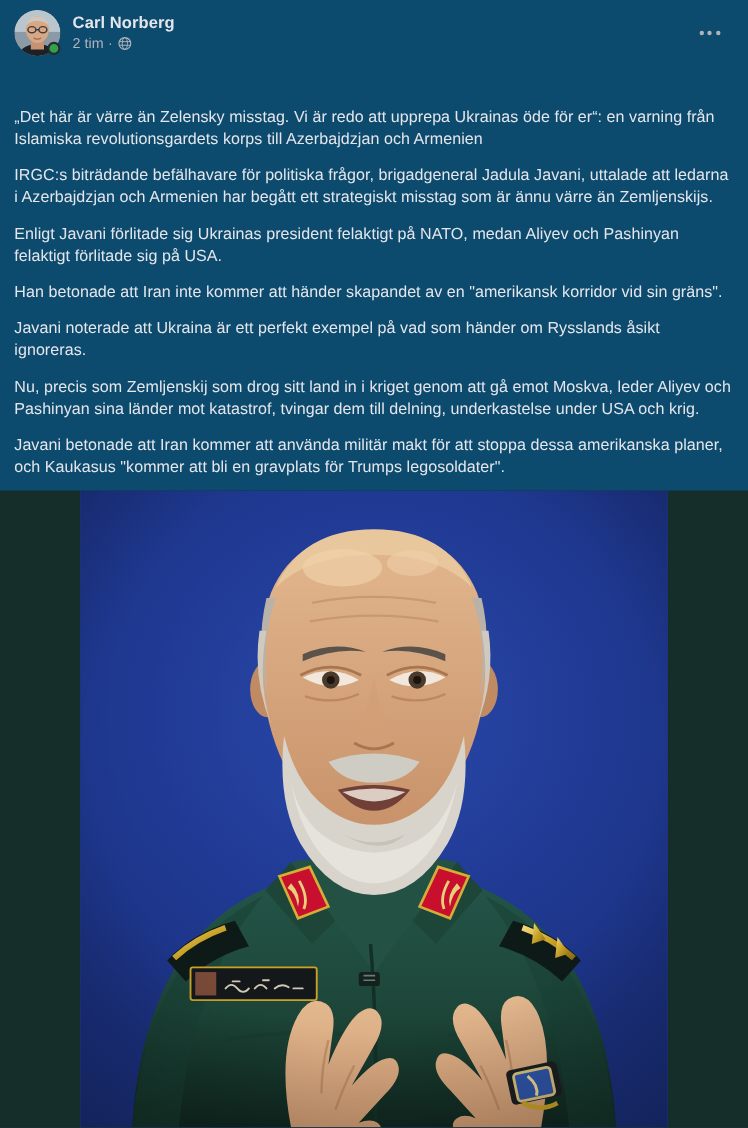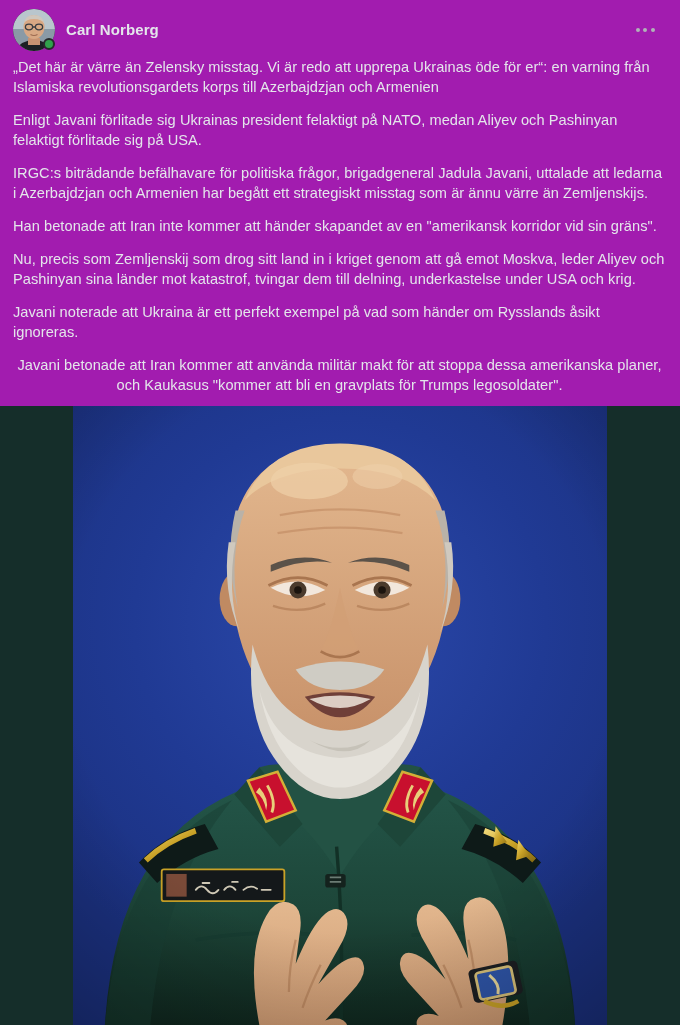--- a/index.html
+++ b/index.html
@@ -13,21 +13,21 @@
   }
 
   body {
     font-family: "Liberation Sans", sans-serif;
     color: #e4e6eb;
   }
 
   .post {
     width: 680px;
     height: 1025px;
-    background: #a21caf;
+    background: #0c4a6e;
     display: flex;
     flex-direction: column;
   }
 
   
   .post-header {
     display: flex;
     align-items: center;
     padding: 9px 14px 6px 13px;
     height: 56px;
@@ -112,31 +112,32 @@
     height: 4px;
     border-radius: 50%;
     background: #b0b3b8;
     display: block;
   }
 
   
   .post-body {
     padding: 1px 14px 0 13px;
     flex: 0 0 auto;
+    margin-top: 40px;
   }
 
   .post-body p {
     font-size: 14.6px;
     line-height: 20px;
     color: #e4e6eb;
     margin-bottom: 13px;
     letter-spacing: .05px;
   }
 
-  .post-body p:last-child { margin-bottom: 11px; text-align: center; }
+  .post-body p:last-child { margin-bottom: 11px; }
 
   
   .post-photo {
     flex: 1 1 auto;
     width: 680px;
     background: #152e2a;
     position: relative;
     overflow: hidden;
   }
 
@@ -196,36 +197,47 @@
 
             <path d="M17.5 25.5 q3.5 2 7 0" stroke="#9c6a50" stroke-width="1.1" fill="none"></path>
           </g>
         </svg>
       </div>
       <div class="online-dot"></div>
     </div>
 
     <div class="header-text">
       <div class="author-name">Carl Norberg</div>
+      <div class="meta-row">
+        <span>2 tim</span>
+        <span class="meta-sep">·</span>
+        <span class="globe-icon">
+          <svg width="13" height="13" viewBox="0 0 16 16" xmlns="http://www.w3.org/2000/svg">
+            <circle cx="8" cy="8" r="6.6" fill="none" stroke="#b0b3b8" stroke-width="1.3"></circle>
+            <ellipse cx="8" cy="8" rx="2.9" ry="6.6" fill="none" stroke="#b0b3b8" stroke-width="1.1"></ellipse>
+            <path d="M1.7 6 h12.6 M1.7 10 h12.6" stroke="#b0b3b8" stroke-width="1.1" fill="none"></path>
+          </svg>
+        </span>
+      </div>
     </div>
 
     <div class="more-btn">
       <span></span>
       <span></span>
       <span></span>
     </div>
   </div>
 
   <div class="post-body">
     <p>„Det här är värre än Zelensky misstag. Vi är redo att upprepa Ukrainas öde för er“: en varning från Islamiska revolutionsgardets korps till Azerbajdzjan och Armenien</p>
+    <p>IRGC:s biträdande befälhavare för politiska frågor, brigadgeneral Jadula Javani, uttalade att ledarna i Azerbajdzjan och Armenien har begått ett strategiskt misstag som är ännu värre än Zemljenskijs.</p>
     <p>Enligt Javani förlitade sig Ukrainas president felaktigt på NATO, medan Aliyev och Pashinyan felaktigt förlitade sig på USA.</p>
-    <p>IRGC:s biträdande befälhavare för politiska frågor, brigadgeneral Jadula Javani, uttalade att ledarna i Azerbajdzjan och Armenien har begått ett strategiskt misstag som är ännu värre än Zemljenskijs.</p>
     <p>Han betonade att Iran inte kommer att händer skapandet av en "amerikansk korridor vid sin gräns".</p>
+    <p>Javani noterade att Ukraina är ett perfekt exempel på vad som händer om Rysslands åsikt ignoreras.</p>
     <p>Nu, precis som Zemljenskij som drog sitt land in i kriget genom att gå emot Moskva, leder Aliyev och Pashinyan sina länder mot katastrof, tvingar dem till delning, underkastelse under USA och krig.</p>
-    <p>Javani noterade att Ukraina är ett perfekt exempel på vad som händer om Rysslands åsikt ignoreras.</p>
     <p>Javani betonade att Iran kommer att använda militär makt för att stoppa dessa amerikanska planer, och Kaukasus "kommer att bli en gravplats för Trumps legosoldater".</p>
   </div>
 
   <div class="post-photo">
     <div class="photo-inner">
       <div class="backdrop"></div>
       <div class="figure">
         <svg viewBox="0 0 534 545" preserveAspectRatio="xMidYMin slice" xmlns="http://www.w3.org/2000/svg">
           <defs>
             <linearGradient id="uni" x1="0" y1="0" x2="0" y2="1">

